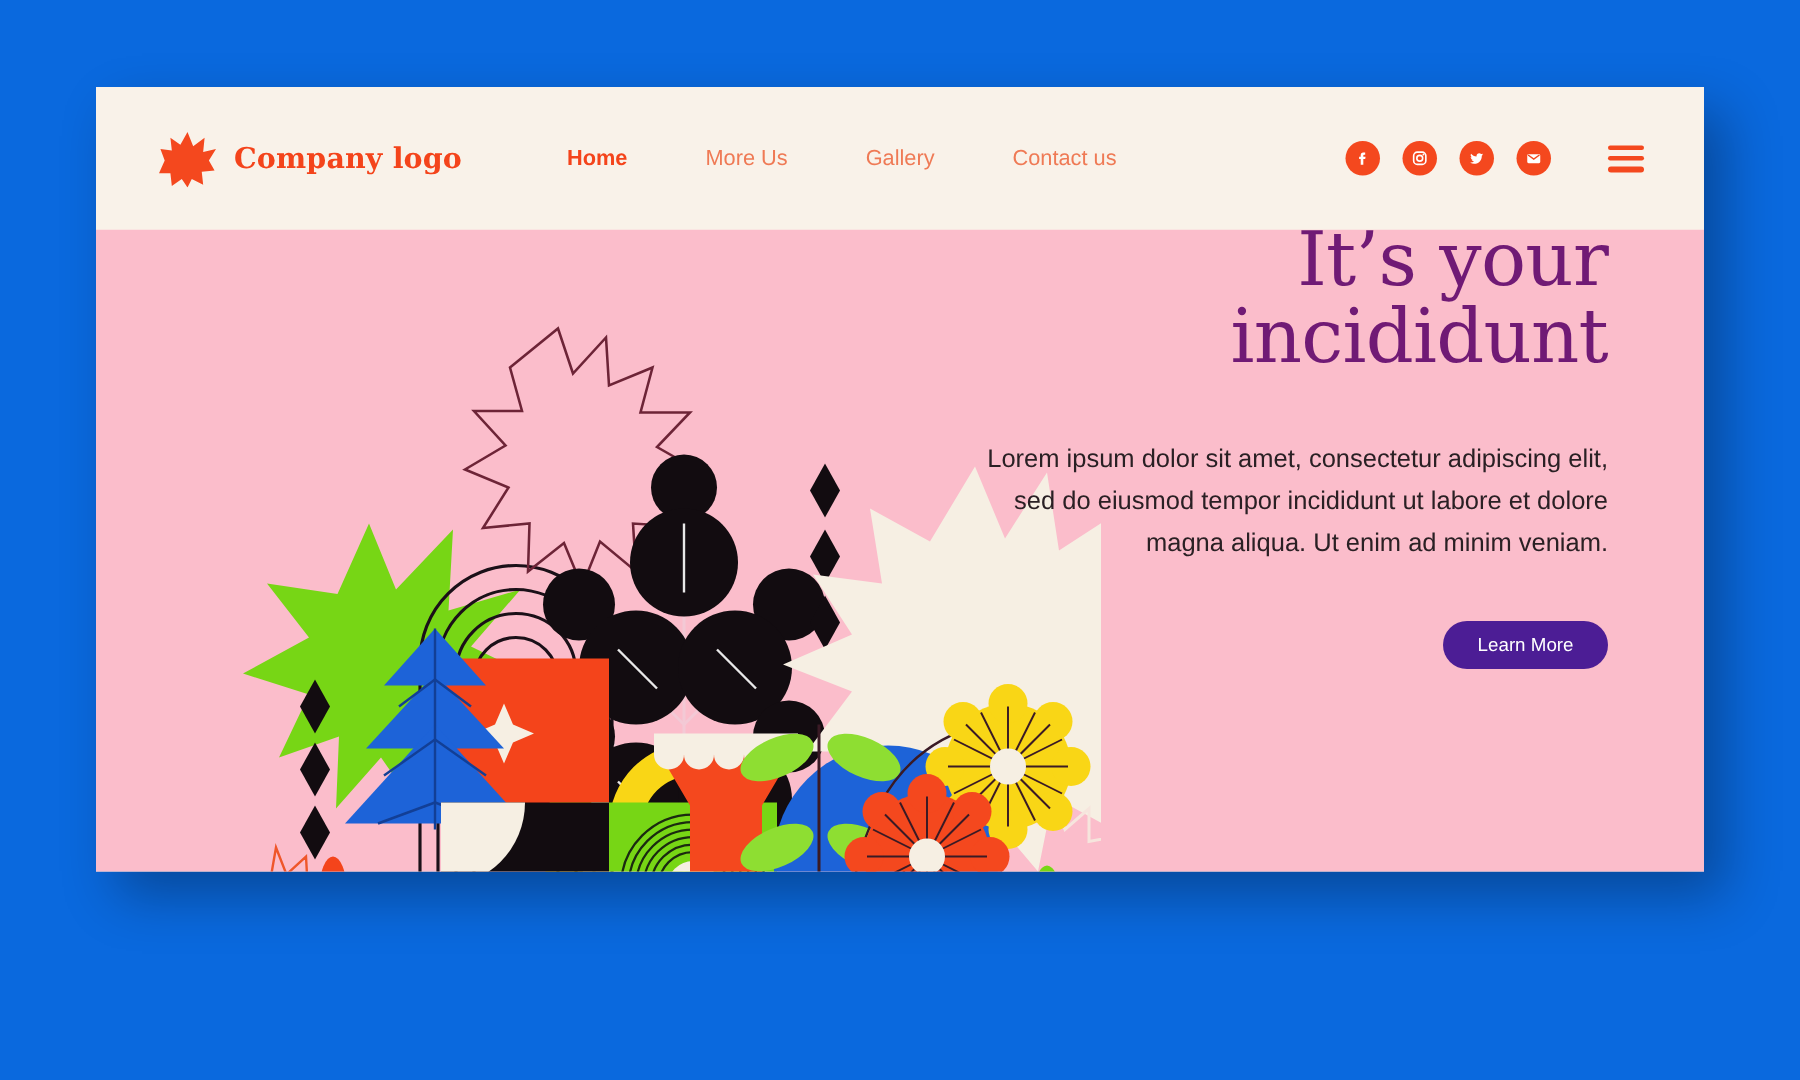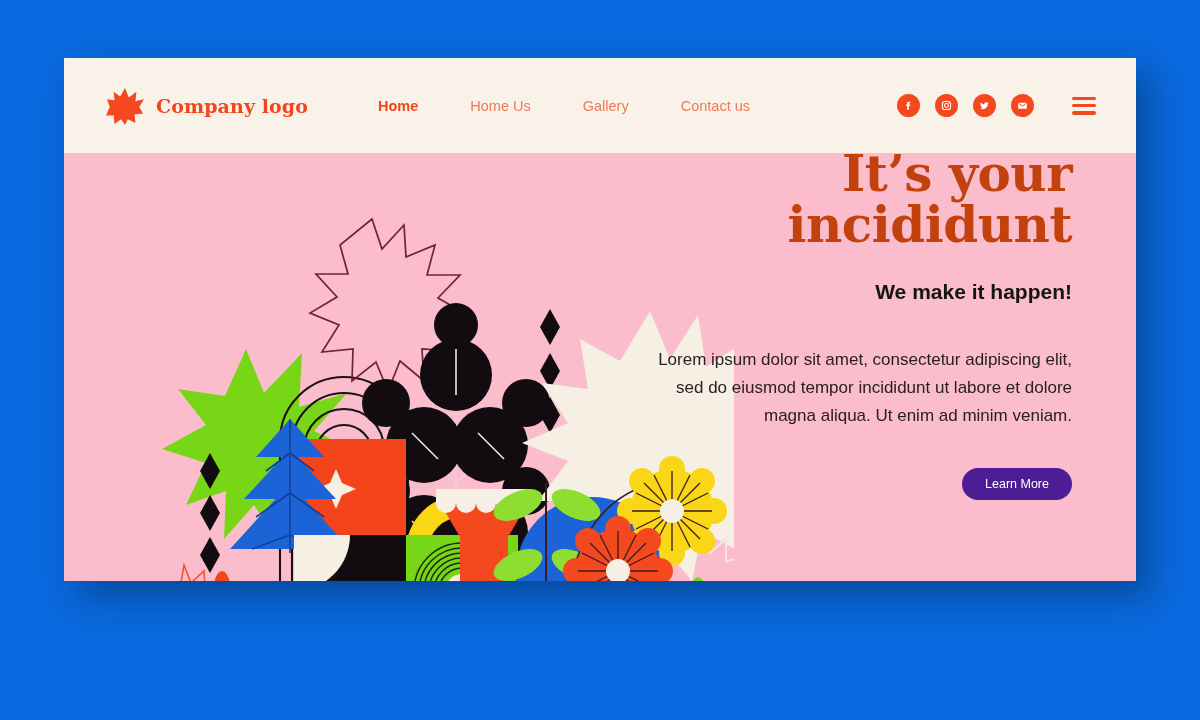--- a/index.html
+++ b/index.html
@@ -74,24 +74,24 @@
 
   
   .copy {
     position: absolute;
     right: 64px; top: 90px;
     width: 430px;
     text-align: right;
   }
   .headline {
     font-family: "DejaVu Serif", serif;
-    font-weight: bold;
+    font-weight: normal;
     font-size: 50px;
     line-height: 1.02;
-    color: #c2410c;
+    color: #701a75;
     letter-spacing: -0.5px;
   }
   .subhead {
     margin-top: 30px;
     font-size: 21px;
     font-weight: bold;
     color: #141414;
   }
   .body-text {
     margin-top: 42px;
@@ -397,21 +397,21 @@
       <span class="brand-mark">
         <svg viewBox="0 0 40 40" xmlns="http://www.w3.org/2000/svg">
           <polygon fill="#f4481e" points="20,1 24,11 32,5 31,15 40,13 35,21 39,28 30,29 31,38 23,34 20,40 16,34 9,39 8,30 0,30 4,21 1,13 9,14 8,5 15,10"></polygon>
         </svg>
       </span>
       <span class="brand-name">Company logo</span>
     </div>
 
     <nav class="nav">
       <span class="nav-item active">Home</span>
-      <span class="nav-item">Home Us</span>
+      <span class="nav-item">More Us</span>
       <span class="nav-item">Gallery</span>
       <span class="nav-item">Contact us</span>
     </nav>
 
     <div class="socials">
       <span class="soc">
         <svg viewBox="0 0 24 24" xmlns="http://www.w3.org/2000/svg">
           <path fill="#fff" d="M15 5h-2.5C10.6 5 9.5 6.3 9.5 8.3V10H7.5v3h2v7h3.2v-7h2.3l.5-3h-2.8V8.6c0-.6.2-.9.9-.9H15V5z"></path>
         </svg>
       </span>
@@ -439,20 +439,19 @@
           <span></span>
       </span>
     </div>
   </div>
 
   <div class="copy">
     <h1 class="headline">
       <span>It’s your</span><br>
       <span>incididunt</span>
     </h1>
-    <div class="subhead">We make it happen!</div>
     <p class="body-text">Lorem ipsum dolor sit amet, consectetur adipiscing elit, sed do eiusmod tempor incididunt ut labore et dolore magna aliqua. Ut enim ad minim veniam.</p>
     <div class="btn-row">
       <button class="btn">Learn More</button>
     </div>
   </div>
 
 </div>
 
 </body></html>

